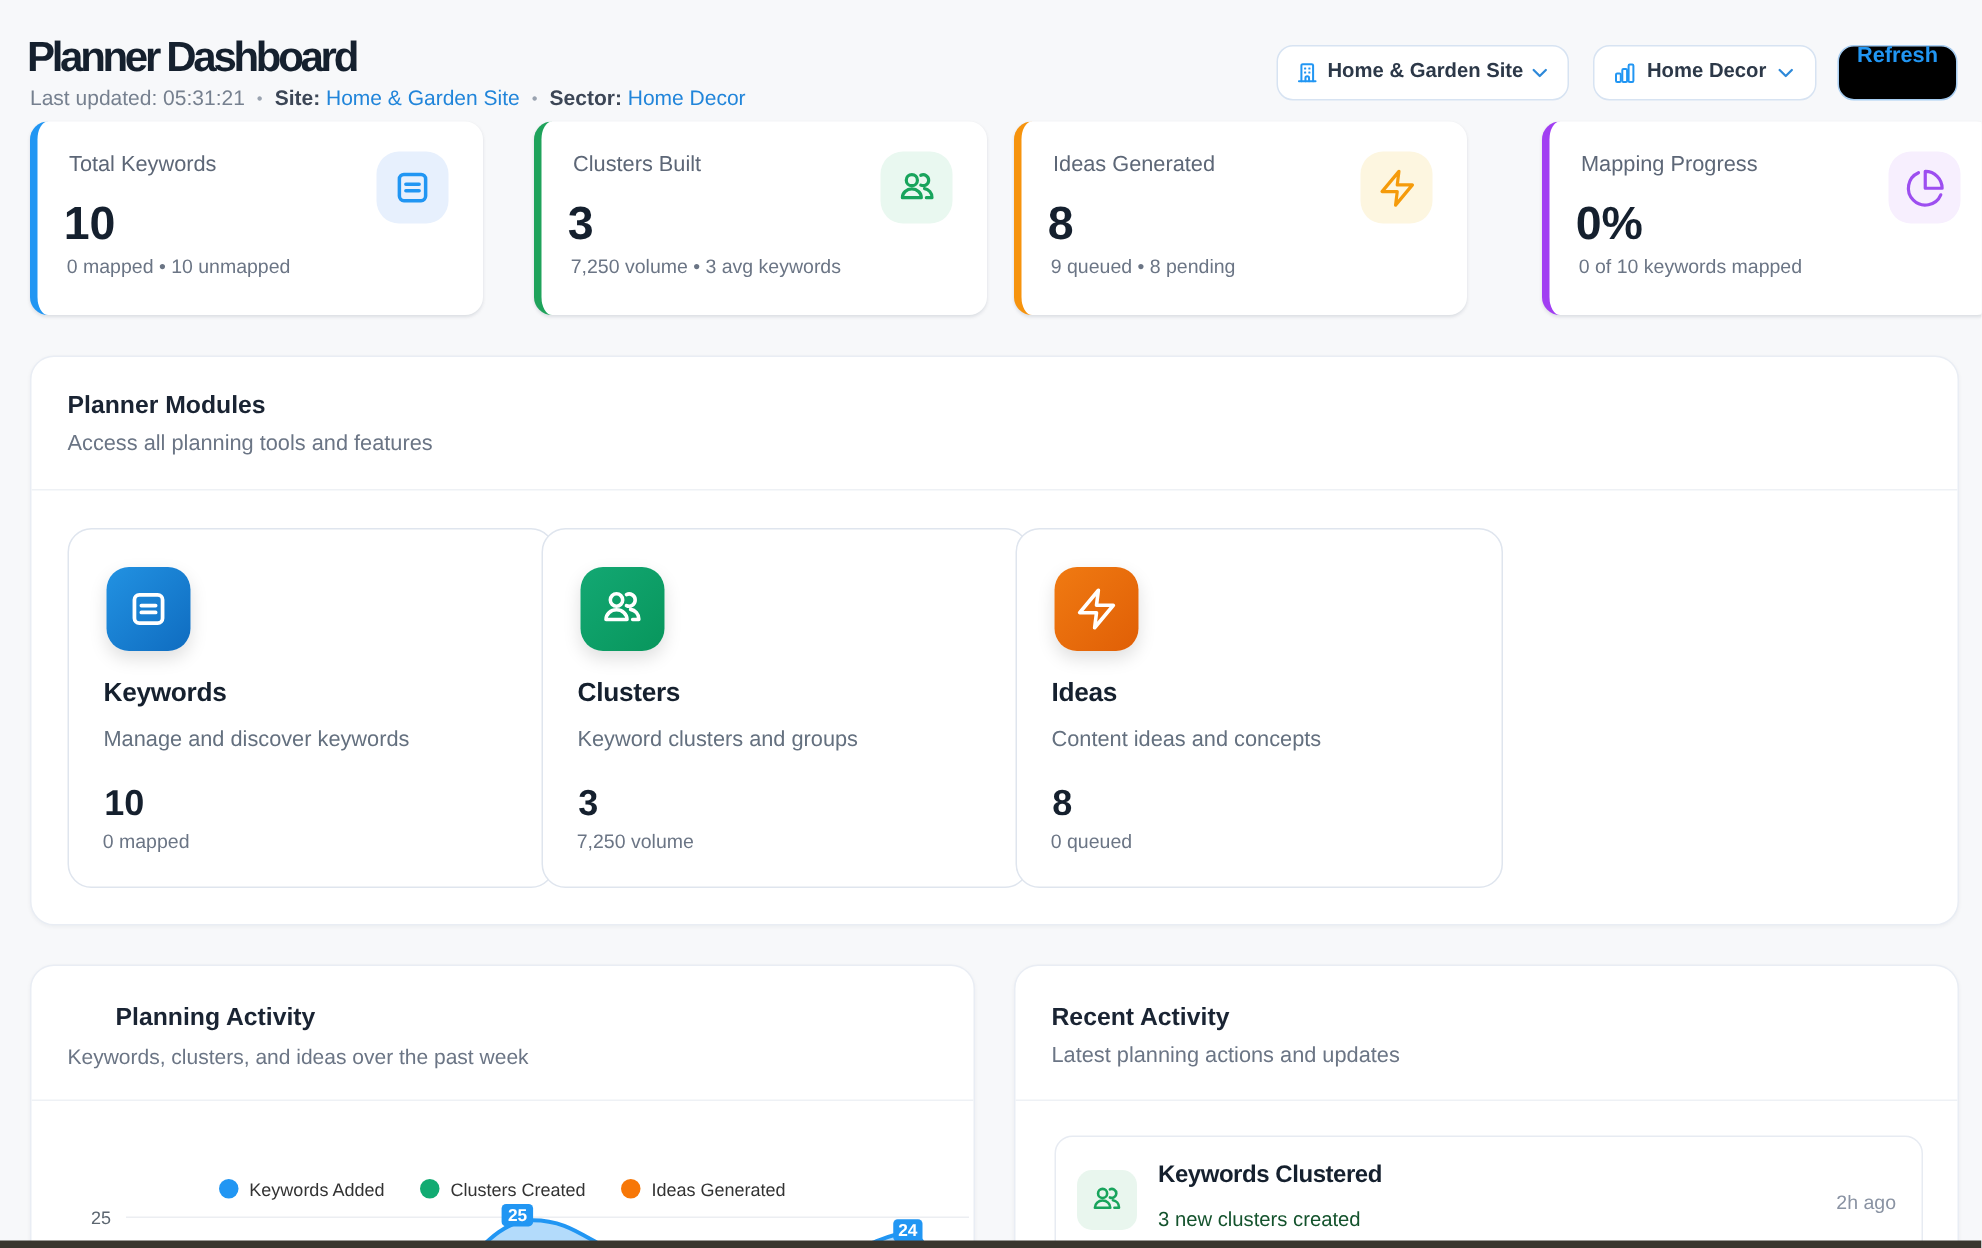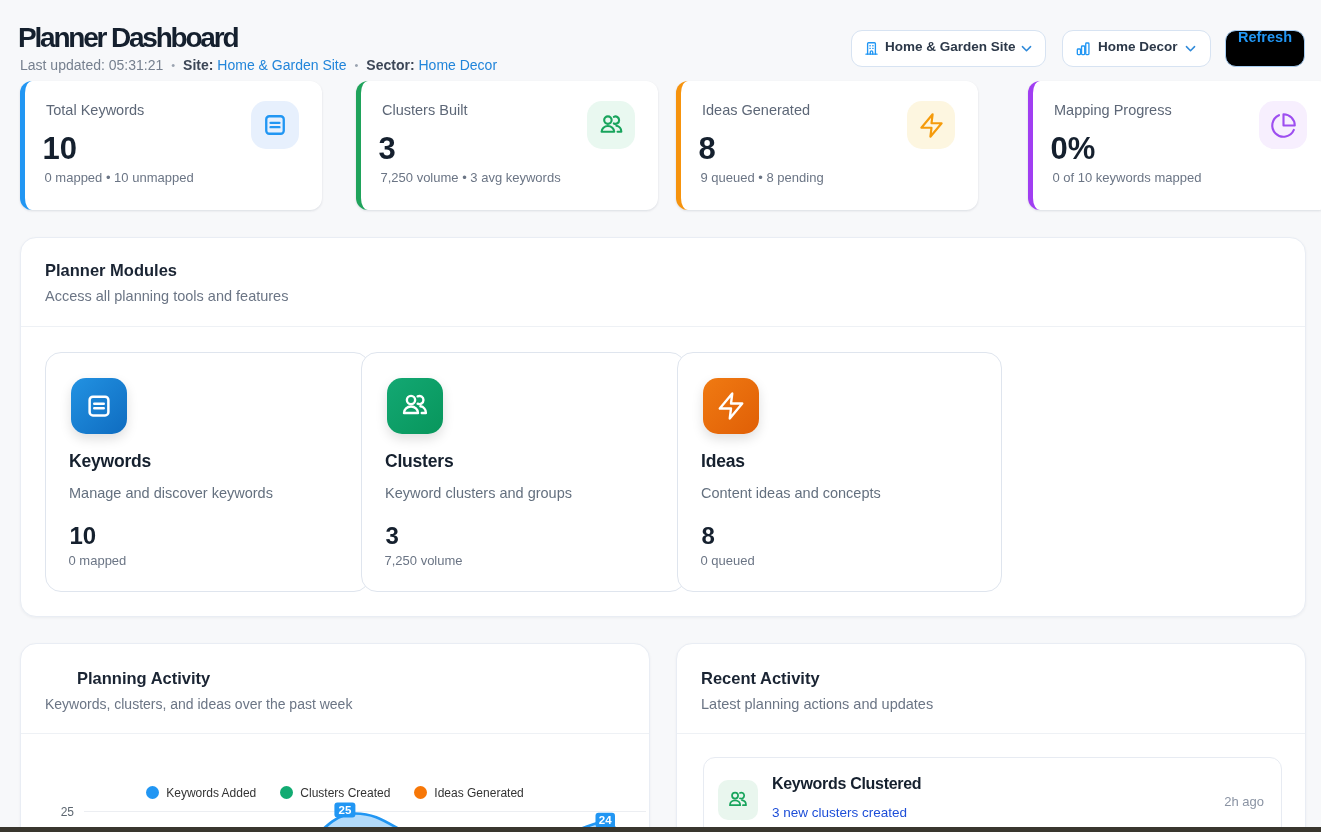--- a/index.html
+++ b/index.html
@@ -31,21 +31,21 @@
 .mod{position:absolute;top:114px;width:325px;height:240px;border:1px solid #dfe5ee;border-radius:16px;background:#fff;}
 .mod .micon{position:absolute;left:25px;top:25px;width:56px;height:56px;border-radius:15px;display:flex;align-items:center;justify-content:center;box-shadow:0 5px 12px rgba(0,0,0,0.13);}
 .mod .mt{position:absolute;left:23px;top:97.5px;font-size:17.5px;font-weight:700;color:#15202e;letter-spacing:-0.2px;}
 .mod .md{position:absolute;left:23px;top:132px;font-size:14.5px;color:#64707f;}
 .mod .mn{position:absolute;left:23.5px;top:170.5px;font-size:24px;line-height:24px;font-weight:700;color:#15202e;}
 .mod .ms{position:absolute;left:22.5px;top:199.5px;font-size:13px;color:#6b7585;}
 
 .aitem{position:absolute;left:26px;top:113px;width:579px;height:95px;border:1px solid #e7ebf2;border-radius:12px;background:#fff;}
 .aitem .aib{position:absolute;left:14px;top:22px;width:40px;height:40px;border-radius:10px;background:#e9f6ee;display:flex;align-items:center;justify-content:center;}
 .aitem .at{position:absolute;left:68px;top:16.5px;font-size:16px;font-weight:700;color:#15202e;letter-spacing:-0.3px;}
-.aitem .as{position:absolute;left:68px;top:47px;font-size:13.5px;color:#1d4ed8;}
+.aitem .as{position:absolute;left:68px;top:47px;font-size:13.5px;color:#14532d;}
 .aitem .ago{position:absolute;right:17px;top:36px;font-size:13px;color:#8a93a3;}
 
 .legend{position:absolute;top:122.5px;left:0;width:100%;display:flex;justify-content:center;gap:24px;font-size:12px;color:#333;margin-top:19px;}
 .legend .li{display:flex;align-items:center;gap:7px;}
 .legend .dotc{width:13px;height:13px;border-radius:50%;}
 .darkbar{position:absolute;left:0;top:827px;width:1321px;height:5px;background:#39362e;}
 </style>
 </head>
 <body>
 <h1>Planner Dashboard</h1>

